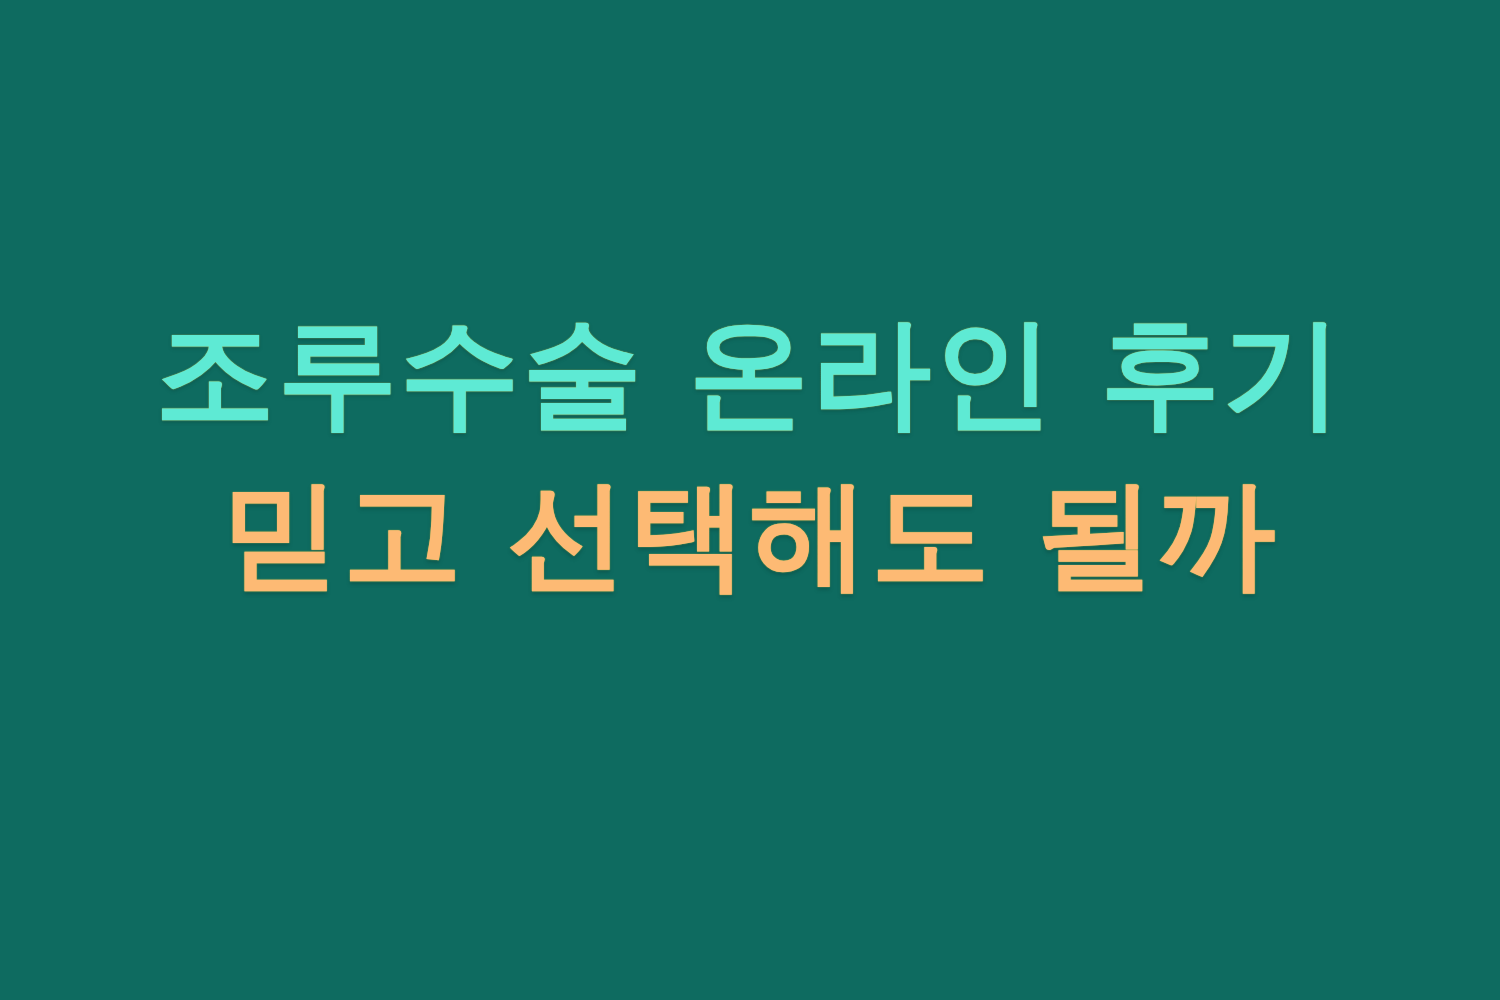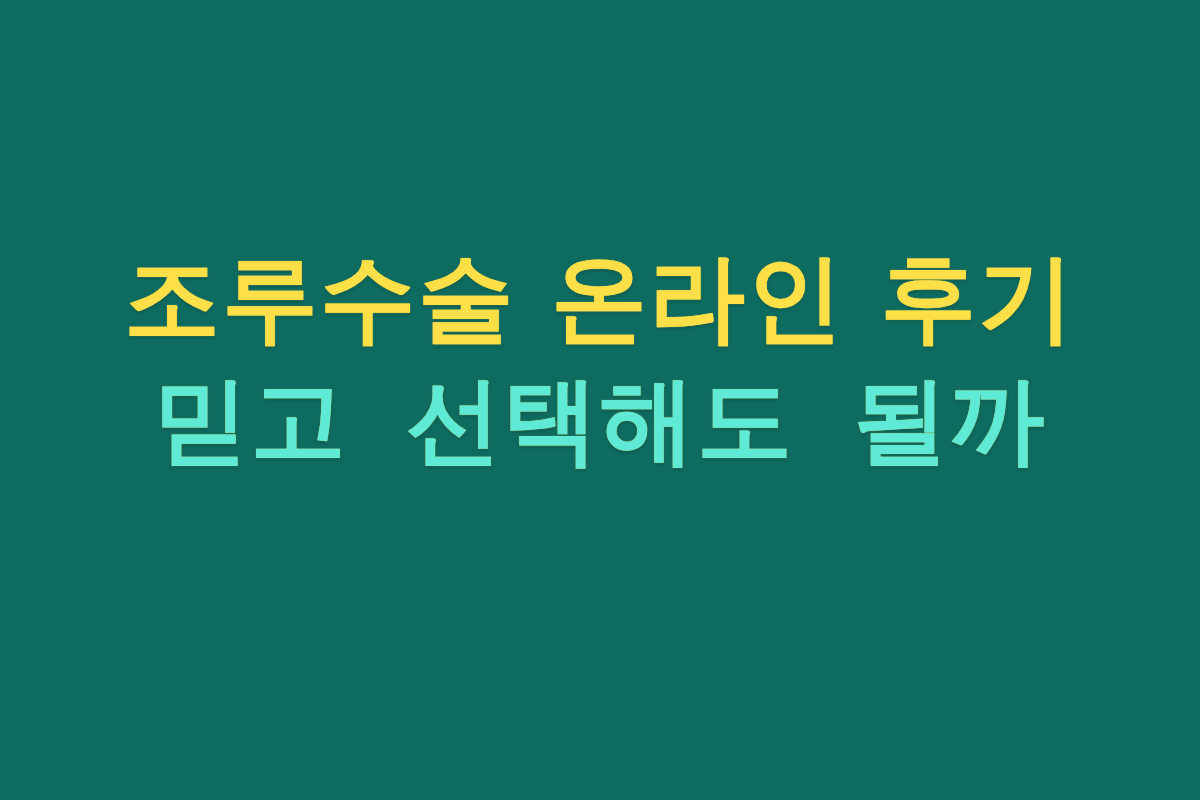--- a/index.html
+++ b/index.html
@@ -62,19 +62,19 @@
     font-size: 95px;
   }
 </style>
 </head>
 <body>
 
 <div class="banner" style="background-color: rgb(14, 107, 96);">
 
   <div class="headline-block">
 
-    <span class="headline-line headline-line--one" style="color: #fde047;">조루수술 온라인 후기</span>
+    <span class="headline-line headline-line--one" style="color: #5eead4;">조루수술 온라인 후기</span>
 
-    <span class="headline-line headline-line--two" style="color: #5eead4; font-family: Liberation Mono, monospace;">믿고 선택해도 될까</span>
+    <span class="headline-line headline-line--two" style="color: #fdba74;">믿고 선택해도 될까</span>
 
   </div>
 
 </div>
 
 </body></html>

